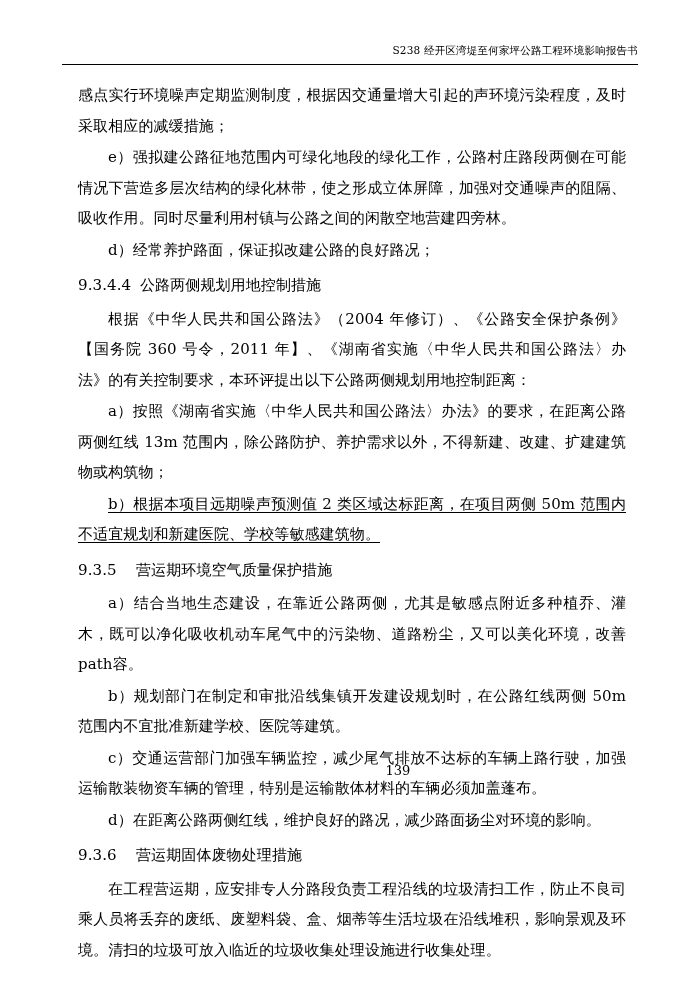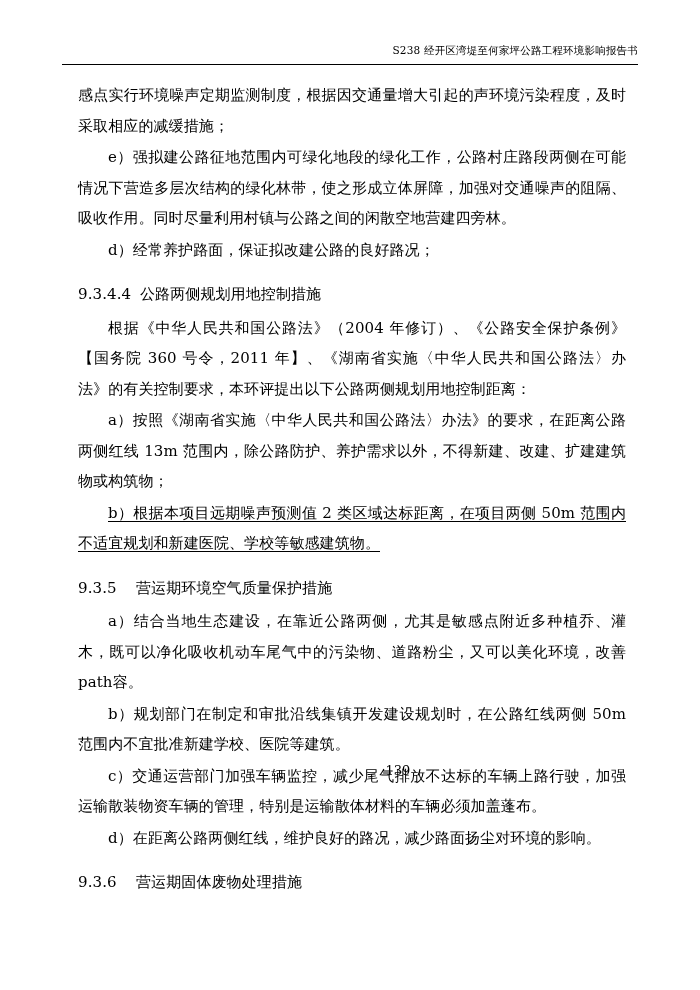--- a/index.html
+++ b/index.html
@@ -50,21 +50,21 @@
     font-size: 15px;
     line-height: 30.5px;
     text-align: justify;
     text-justify: inter-ideograph;
     letter-spacing: 0.1px;
   }
   p.indent {
     text-indent: 2em;
   }
   p.heading {
-    margin-top: 14px;
+    margin-top: 5px;
     margin-bottom: 3px;
   }
   .heading-num {
     display: inline-block;
     min-width: 58px;
   }
   .heading-num.wide {
     min-width: 62px;
   }
   .underline-block {
@@ -116,18 +116,19 @@
     <p class="indent">b）规划部门在制定和审批沿线集镇开发建设规划时，在公路红线两侧 50m 范围内不宜批准新建学校、医院等建筑。</p>
 
     <p class="indent">c）交通运营部门加强车辆监控，减少尾气排放不达标的车辆上路行驶，加强运输散装物资车辆的管理，特别是运输散体材料的车辆必须加盖蓬布。</p>
 
     <p class="indent">d）在距离公路两侧红线，维护良好的路况，减少路面扬尘对环境的影响。</p>
 
     <p class="heading">
       <span class="heading-num">9.3.6</span><span>营运期固体废物处理措施</span>
     </p>
 
+    <p class="indent">在工程营运期，应安排专人分路段负责工程沿线的垃圾清扫工作，防止不良司乘人员将丢弃的废纸、废塑料袋、盒、烟蒂等生活垃圾在沿线堆积，影响景观及环境。清扫的垃圾可放入临近的垃圾收集处理设施进行收集处理。</p>
 
   </div>
 
   <div class="footer">139</div>
 
 </div>
 
 </body></html>

